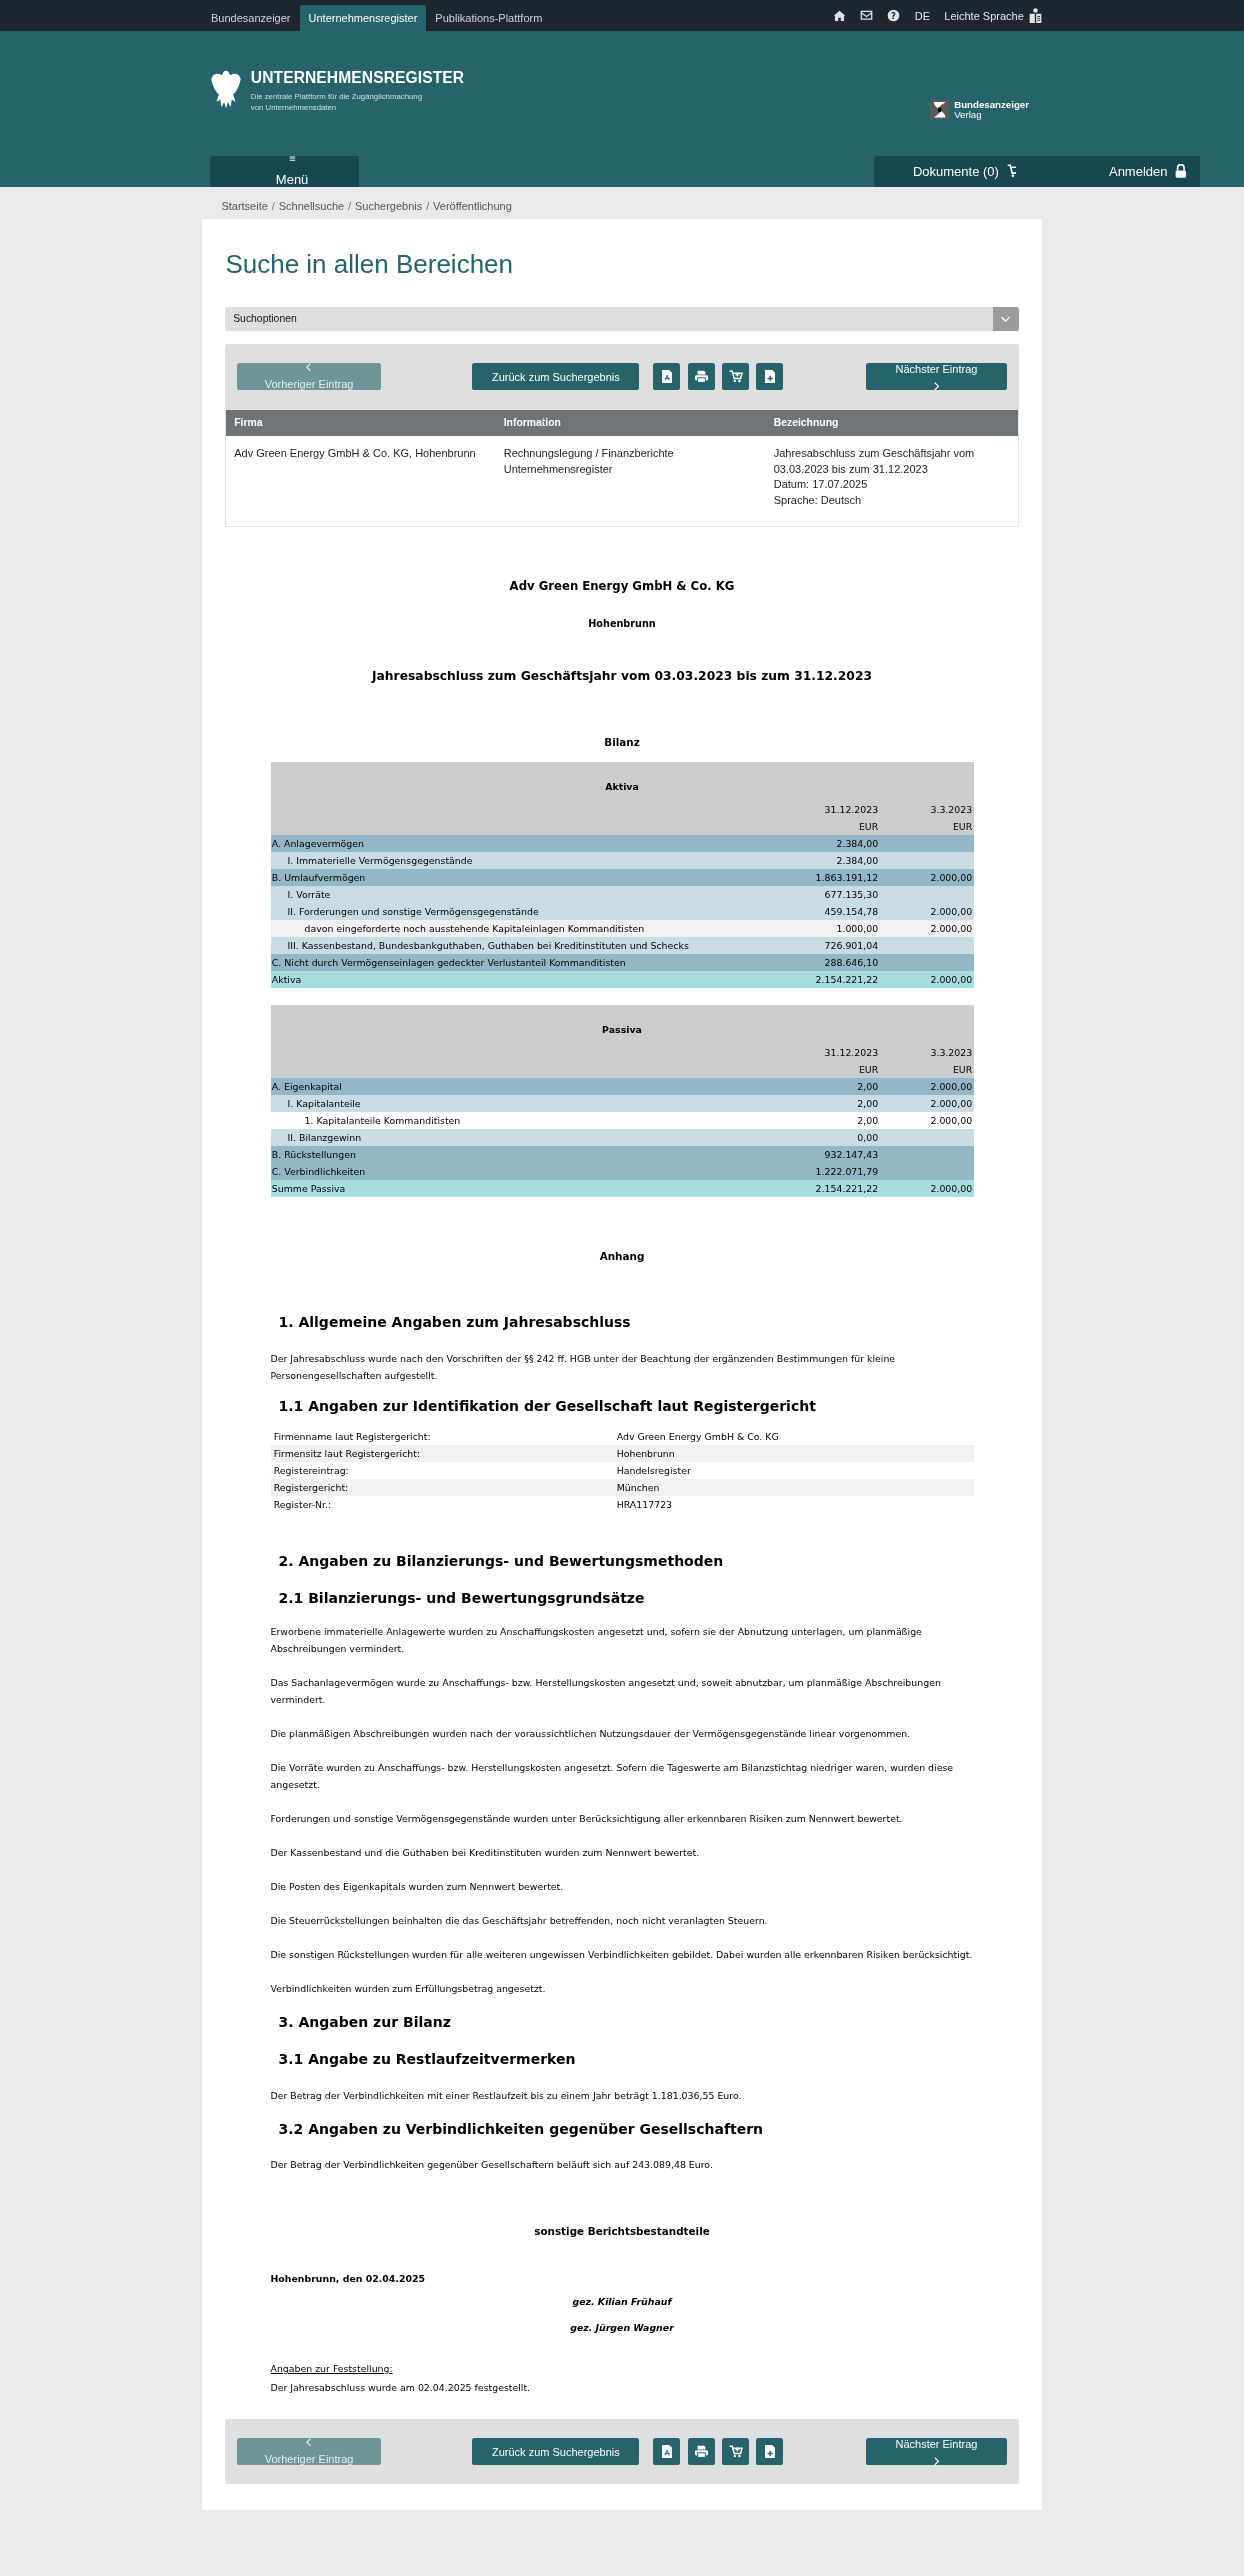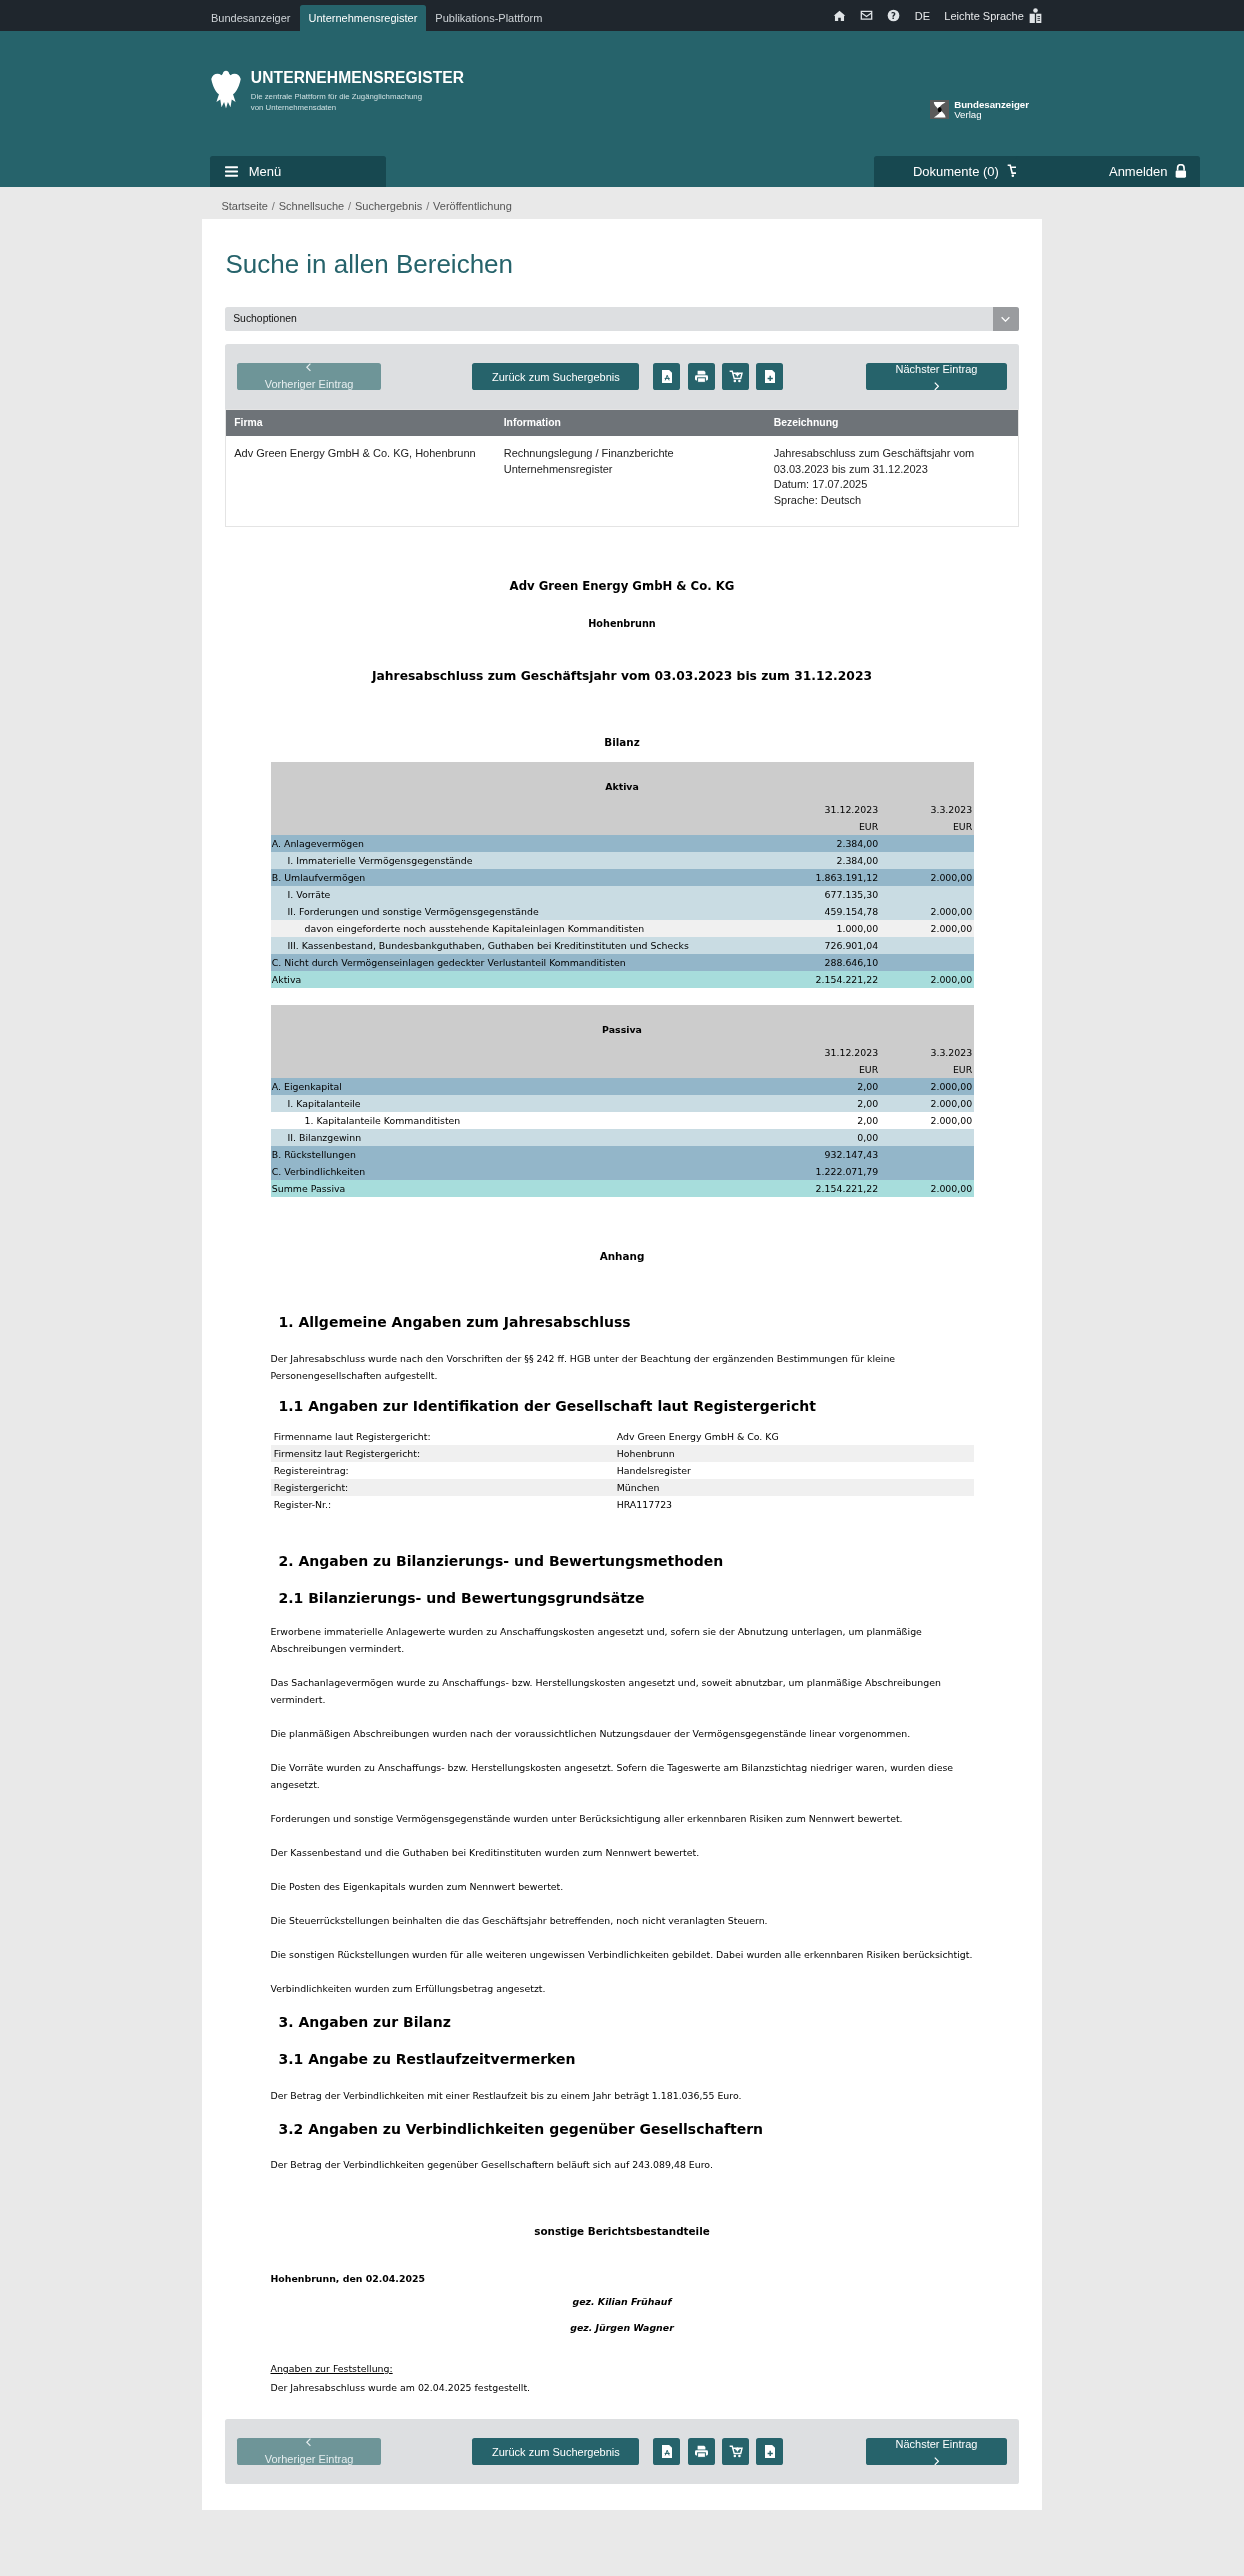--- a/index.html
+++ b/index.html
@@ -17,21 +17,21 @@
 
   
   .header { background: #26636b; height: 156px; position: relative; }
   .header .inner { width: 840px; margin: 0 auto; position: relative; height: 156px; }
   .brand { position: absolute; left: 7.8px; top: 38px; display: flex; gap: 9px; color: #fff; }
   .brand-title { font-size: 15.6px; font-weight: bold; letter-spacing: 0.1px; line-height: 18px; }
   .brand-sub { font-size: 7.8px; color: #cfe0e2; line-height: 10.4px; margin-top: 5.2px; }
   .verlag { position: absolute; right: 13px; top: 69px; display: flex; align-items: center; gap: 5.2px; color: #fff; font-size: 9.7px; line-height: 9.7px; }
   .verlag .v1 { font-weight: bold; }
   .hdr-btn { position: absolute; top: 156px; transform: translateY(-31px); height: 31px; background: #174850; color: #fff; border-radius: 2.6px 2.6px 0 0; display: flex; align-items: center; font-size: 13px; }
-  .btn-menu { left: 7.8px; width: 176px; padding-left: 15.6px; gap: 10.4px; }
+  .btn-menu { left: 7.8px; width: 149px; padding-left: 15.6px; gap: 10.4px; flex-direction: column; }
   .btn-docs { left: 672px; width: 156px; justify-content: flex-end; padding-right: 9px; gap: 7.8px; }
   .btn-login { left: 814px; width: 184px; justify-content: flex-end; padding-right: 13px; gap: 7.8px; text-align: center; }
   .hdr-btn svg { fill: #fff; display: block; }
 
   
   .crumbs { width: 840px; margin: 0 auto; padding: 13px 19.4px 0; height: 32px; font-size: 11px; color: #555; }
   .crumbs span.sep { margin: 0 3.9px; color: #777; }
 
   
   .card { width: 840px; margin: 0 auto; background: #fff; padding: 23px 15.6px 26px; }

